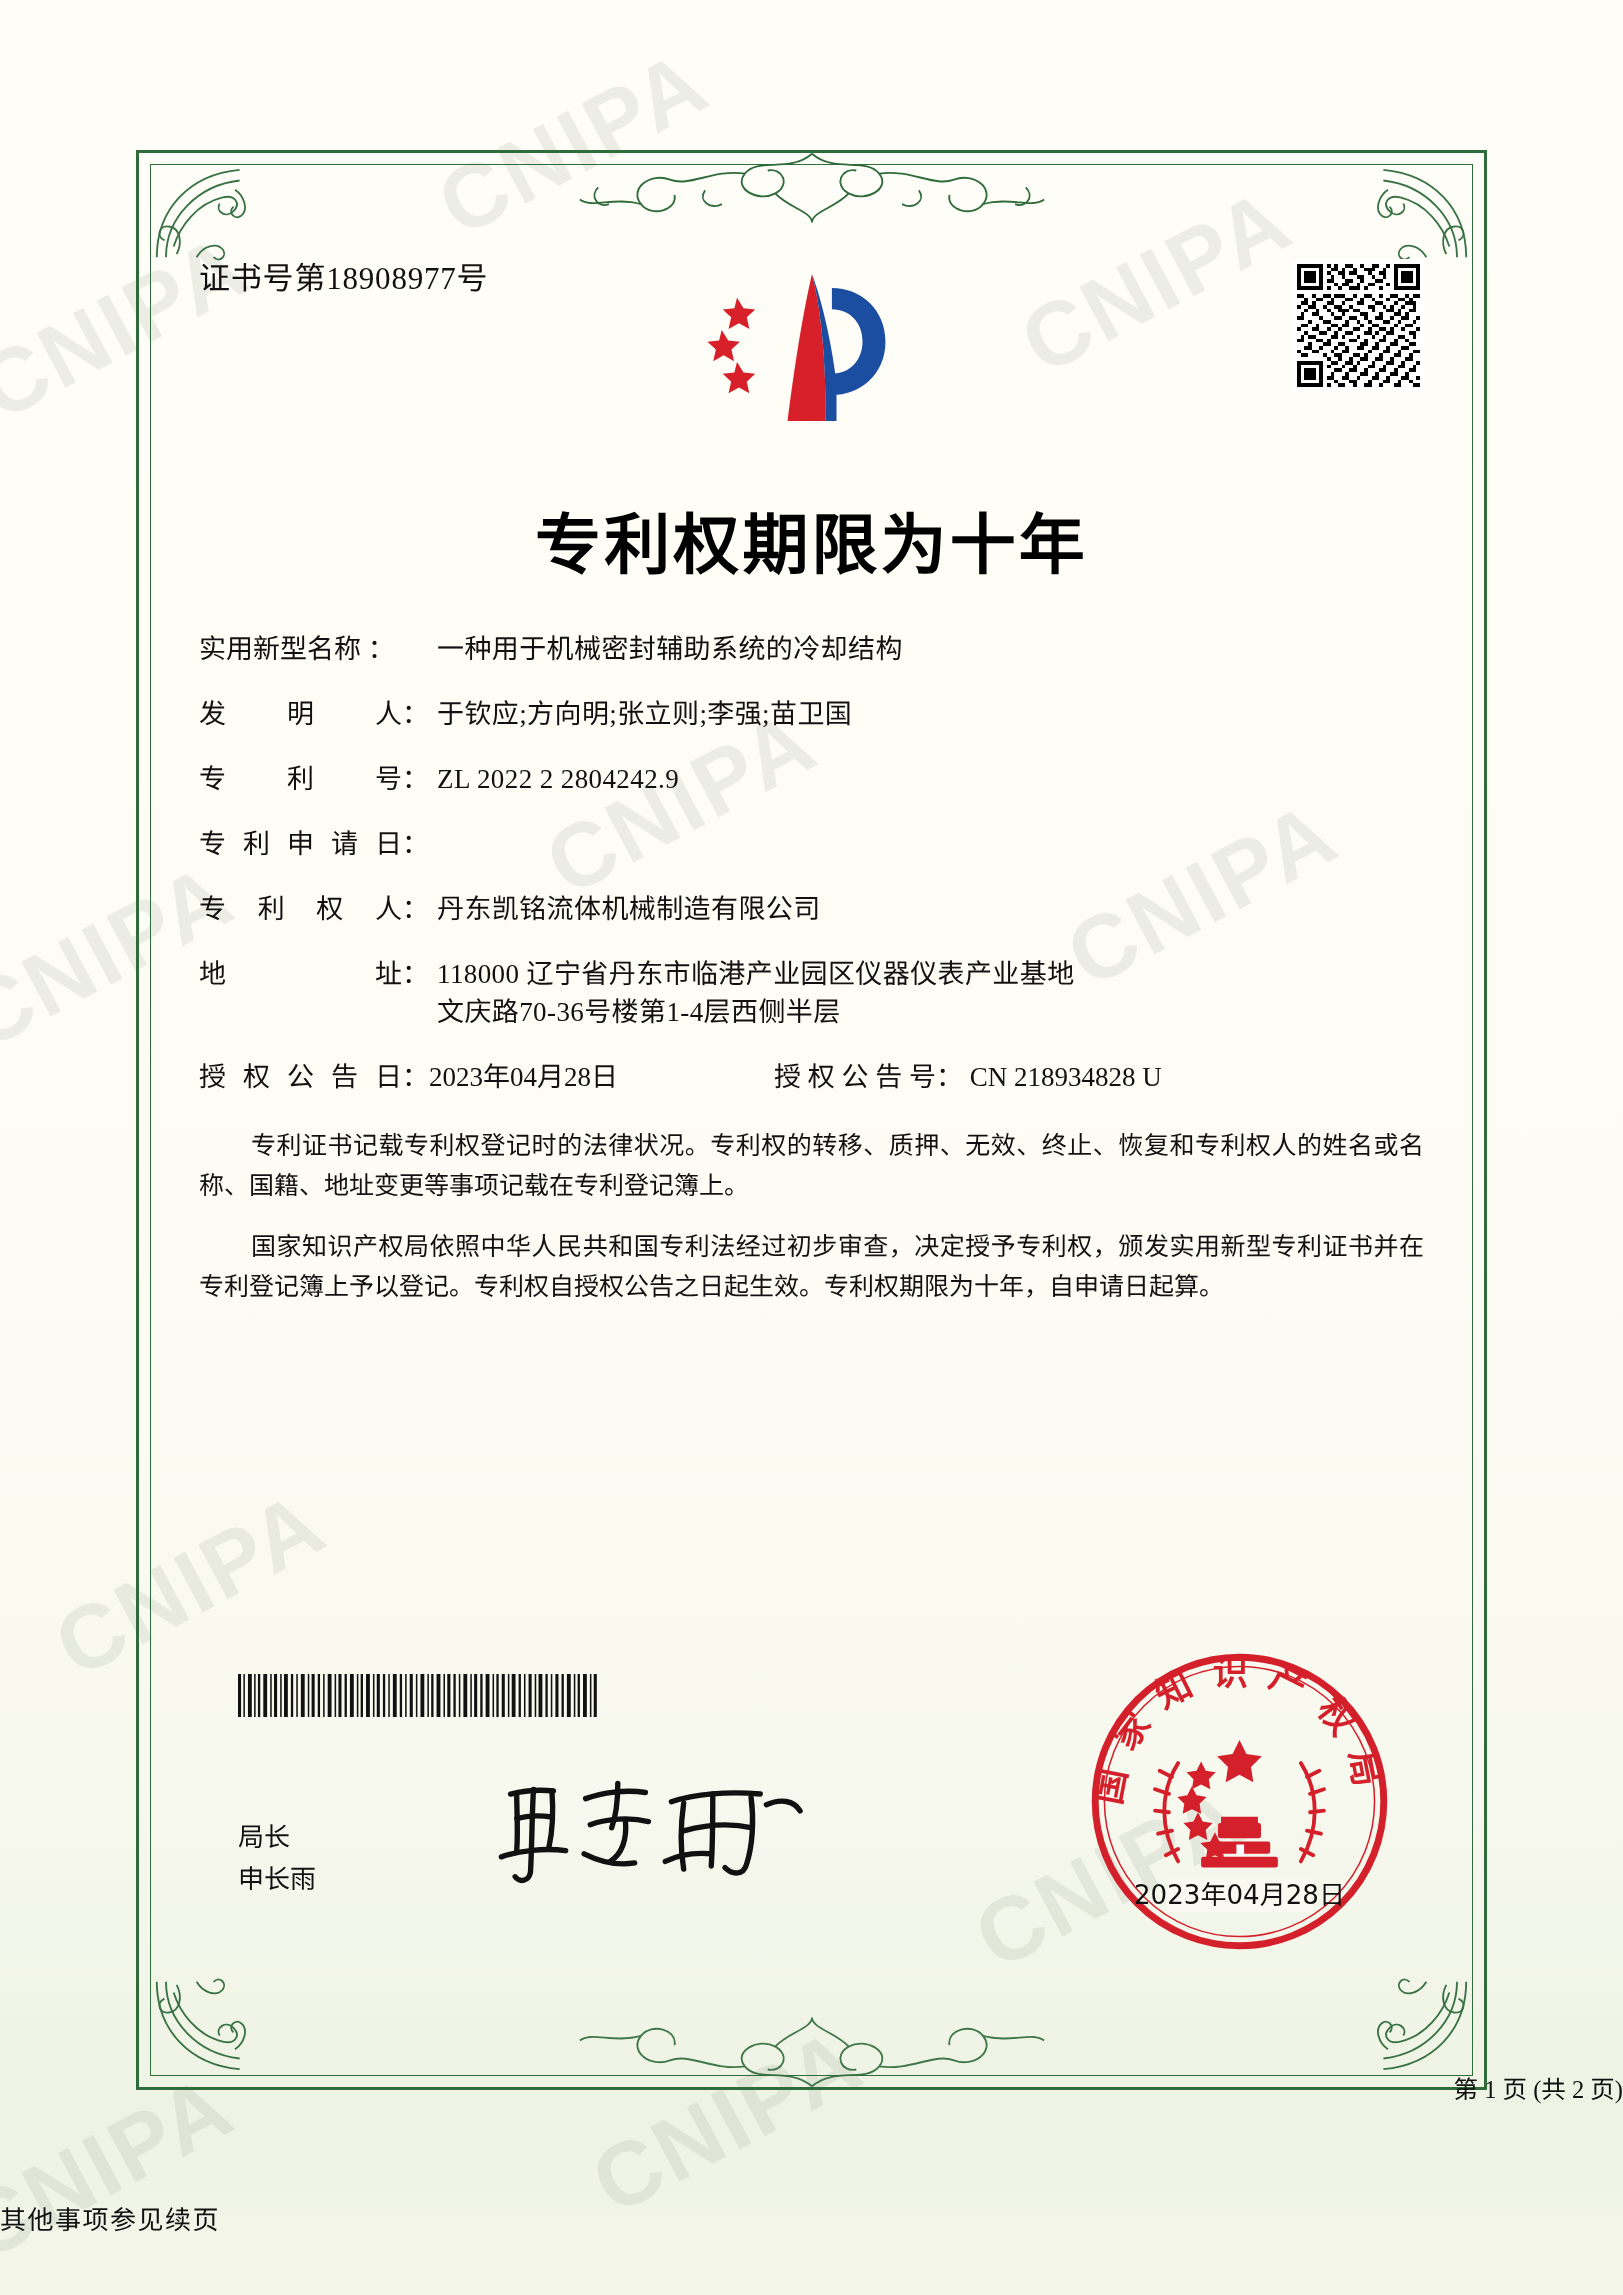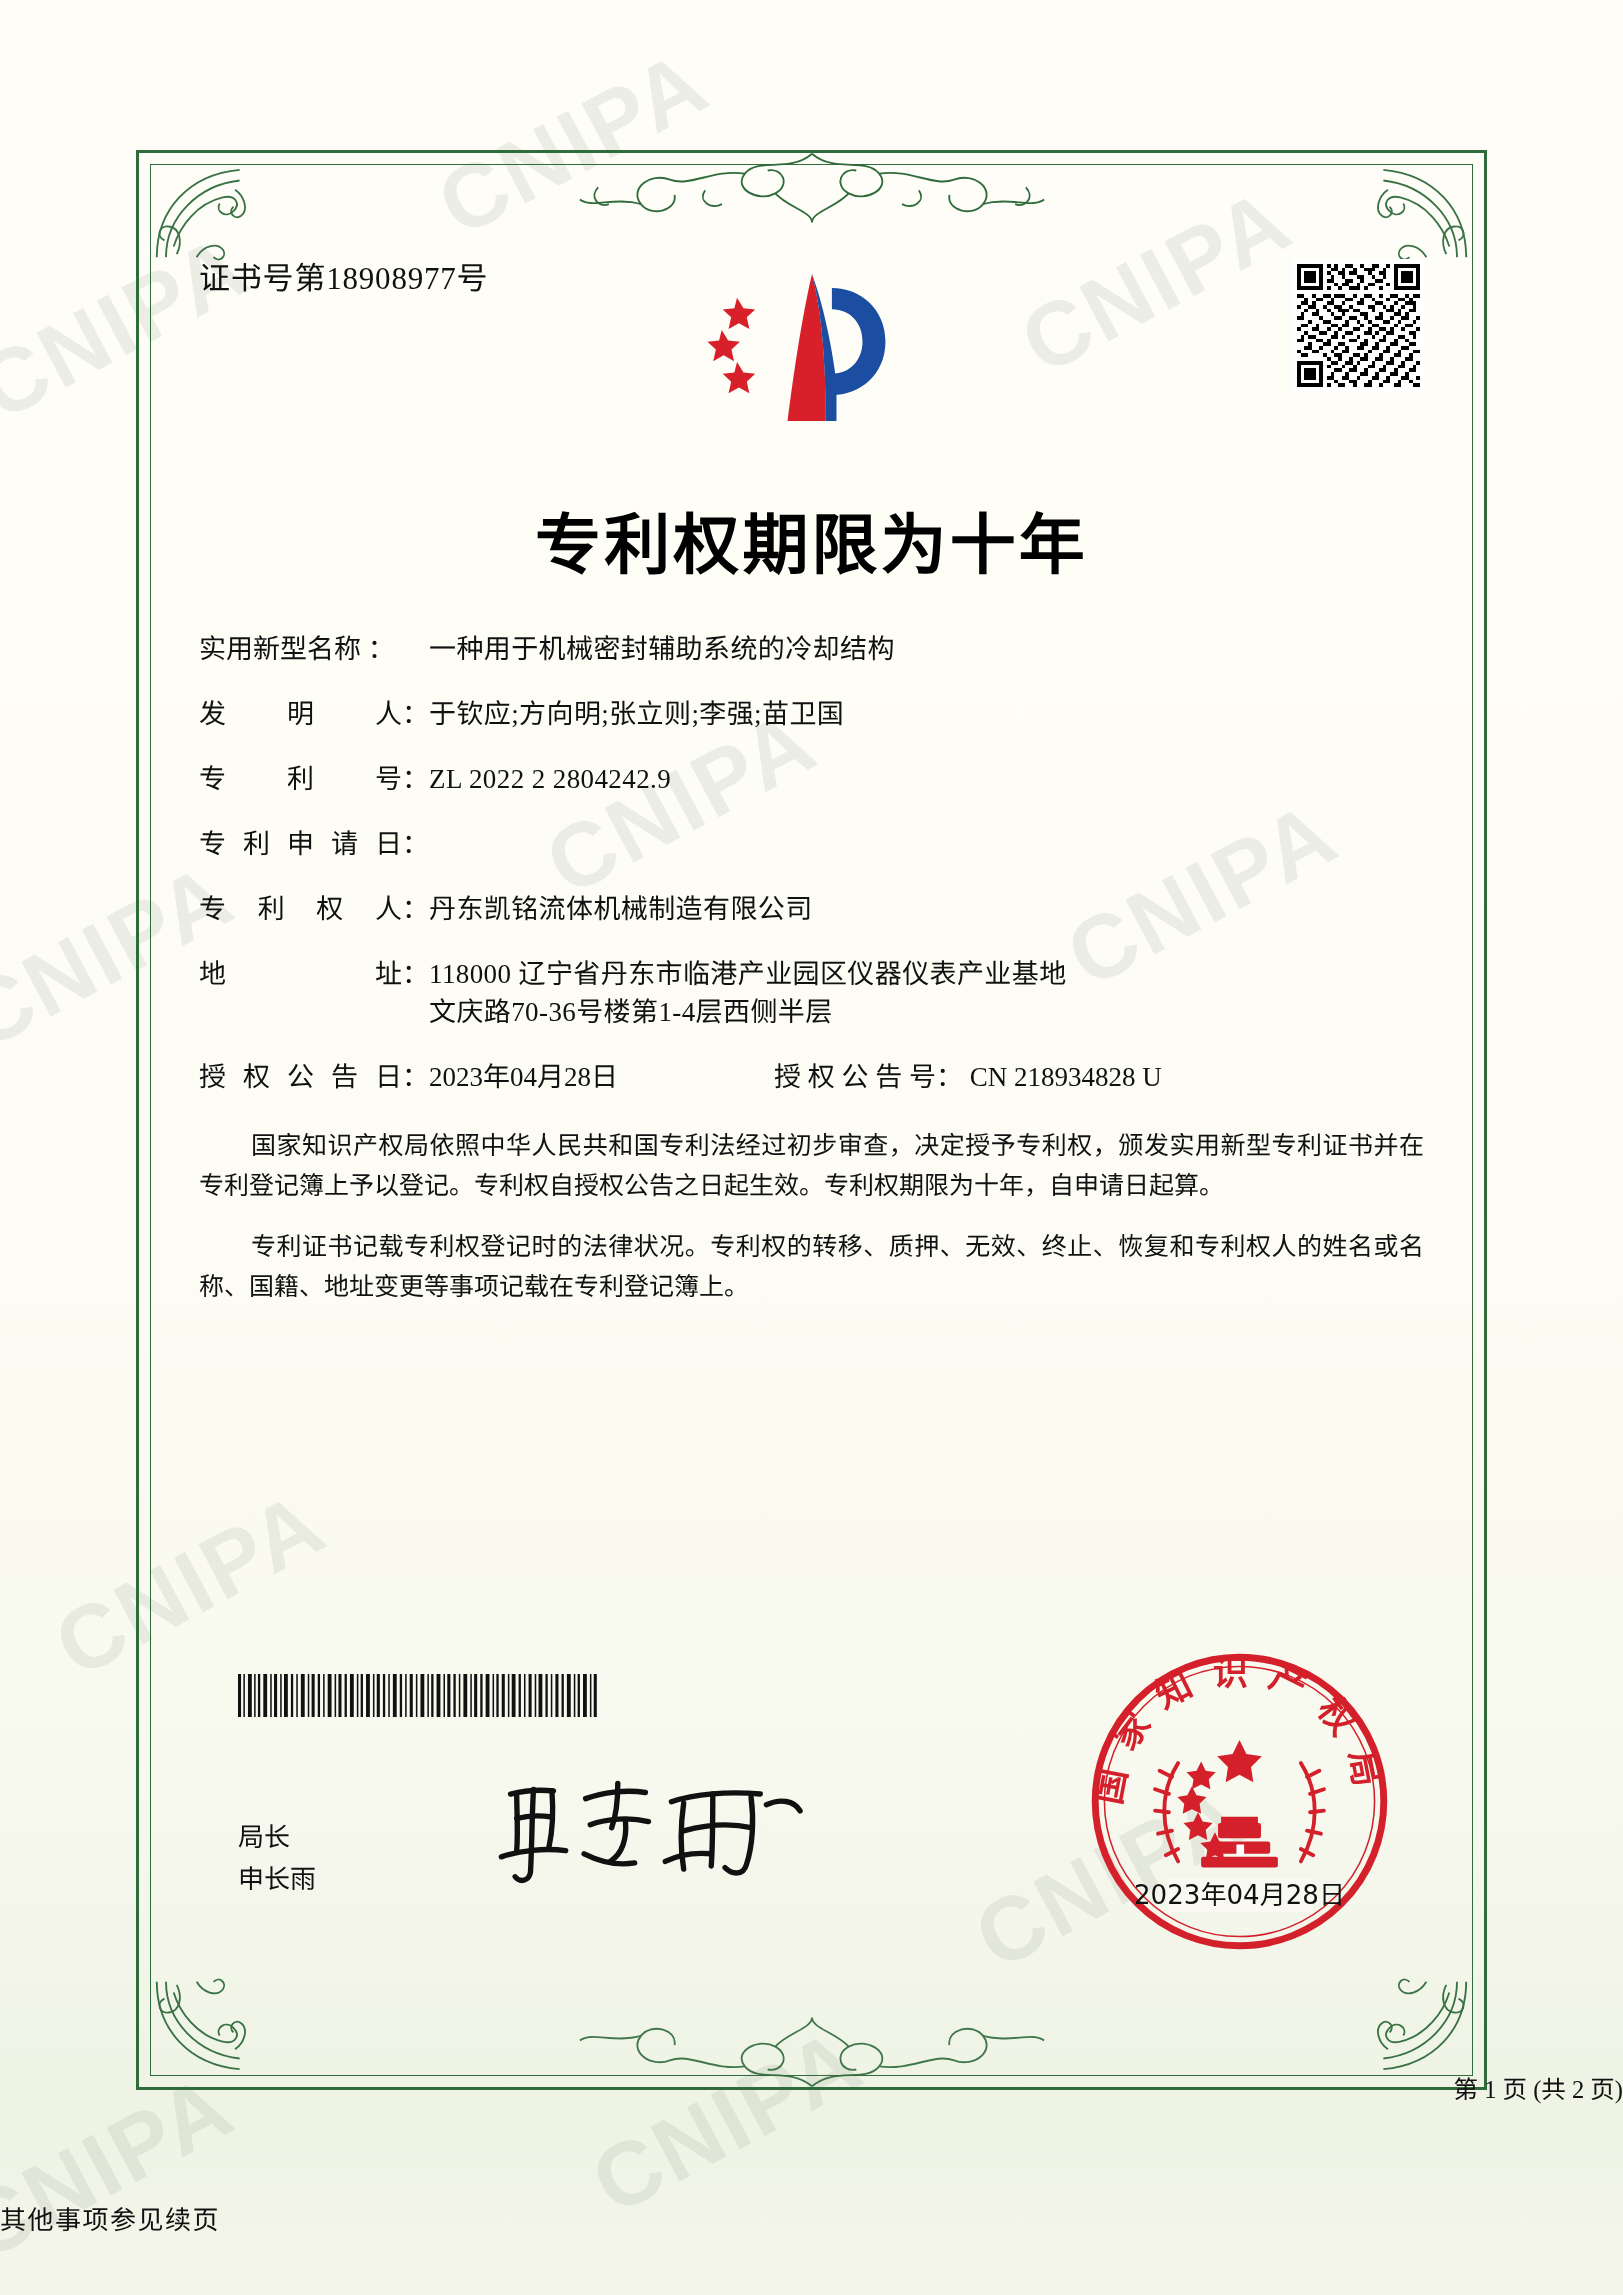--- a/index.html
+++ b/index.html
@@ -131,20 +131,21 @@
   .fields {
     margin-top: 49px;
     font-size: 27px;
     line-height: 1.0;
     color: #111;
   }
   .field-row {
     display: flex;
     align-items: flex-start;
     margin-bottom: 38px;
+    gap: 8px;
   }
   .f-label {
     width: 230px;
     flex: 0 0 230px;
     letter-spacing: 0px;
     white-space: nowrap;
   }
   .f-label.spread {
     display: flex;
     justify-content: space-between;
@@ -655,22 +656,22 @@
             <span>日：</span>
         </div>
         <div class="grant-date">2023年04月28日</div>
         <div class="grant-pubno-label">授 权 公 告 号：
           <span>CN 218934828 U</span>
         </div>
       </div>
     </div>
 
     <div class="paragraphs">
+      <p>专利证书记载专利权登记时的法律状况。专利权的转移、质押、无效、终止、恢复和专利权人的姓名或名称、国籍、地址变更等事项记载在专利登记簿上。</p>
       <p>国家知识产权局依照中华人民共和国专利法经过初步审查，决定授予专利权，颁发实用新型专利证书并在专利登记簿上予以登记。专利权自授权公告之日起生效。专利权期限为十年，自申请日起算。</p>
-      <p>专利证书记载专利权登记时的法律状况。专利权的转移、质押、无效、终止、恢复和专利权人的姓名或名称、国籍、地址变更等事项记载在专利登记簿上。</p>
     </div>
   </div>
 
   <svg class="barcode" viewBox="0 0 540 56" preserveAspectRatio="none">
     <g fill="#111">
       <rect x="0" y="0" width="4" height="56"></rect>
         <rect x="7" y="0" width="2" height="56"></rect>
       <rect x="13" y="0" width="5" height="56"></rect>
         <rect x="21" y="0" width="2" height="56"></rect>
       <rect x="26" y="0" width="3" height="56"></rect>

